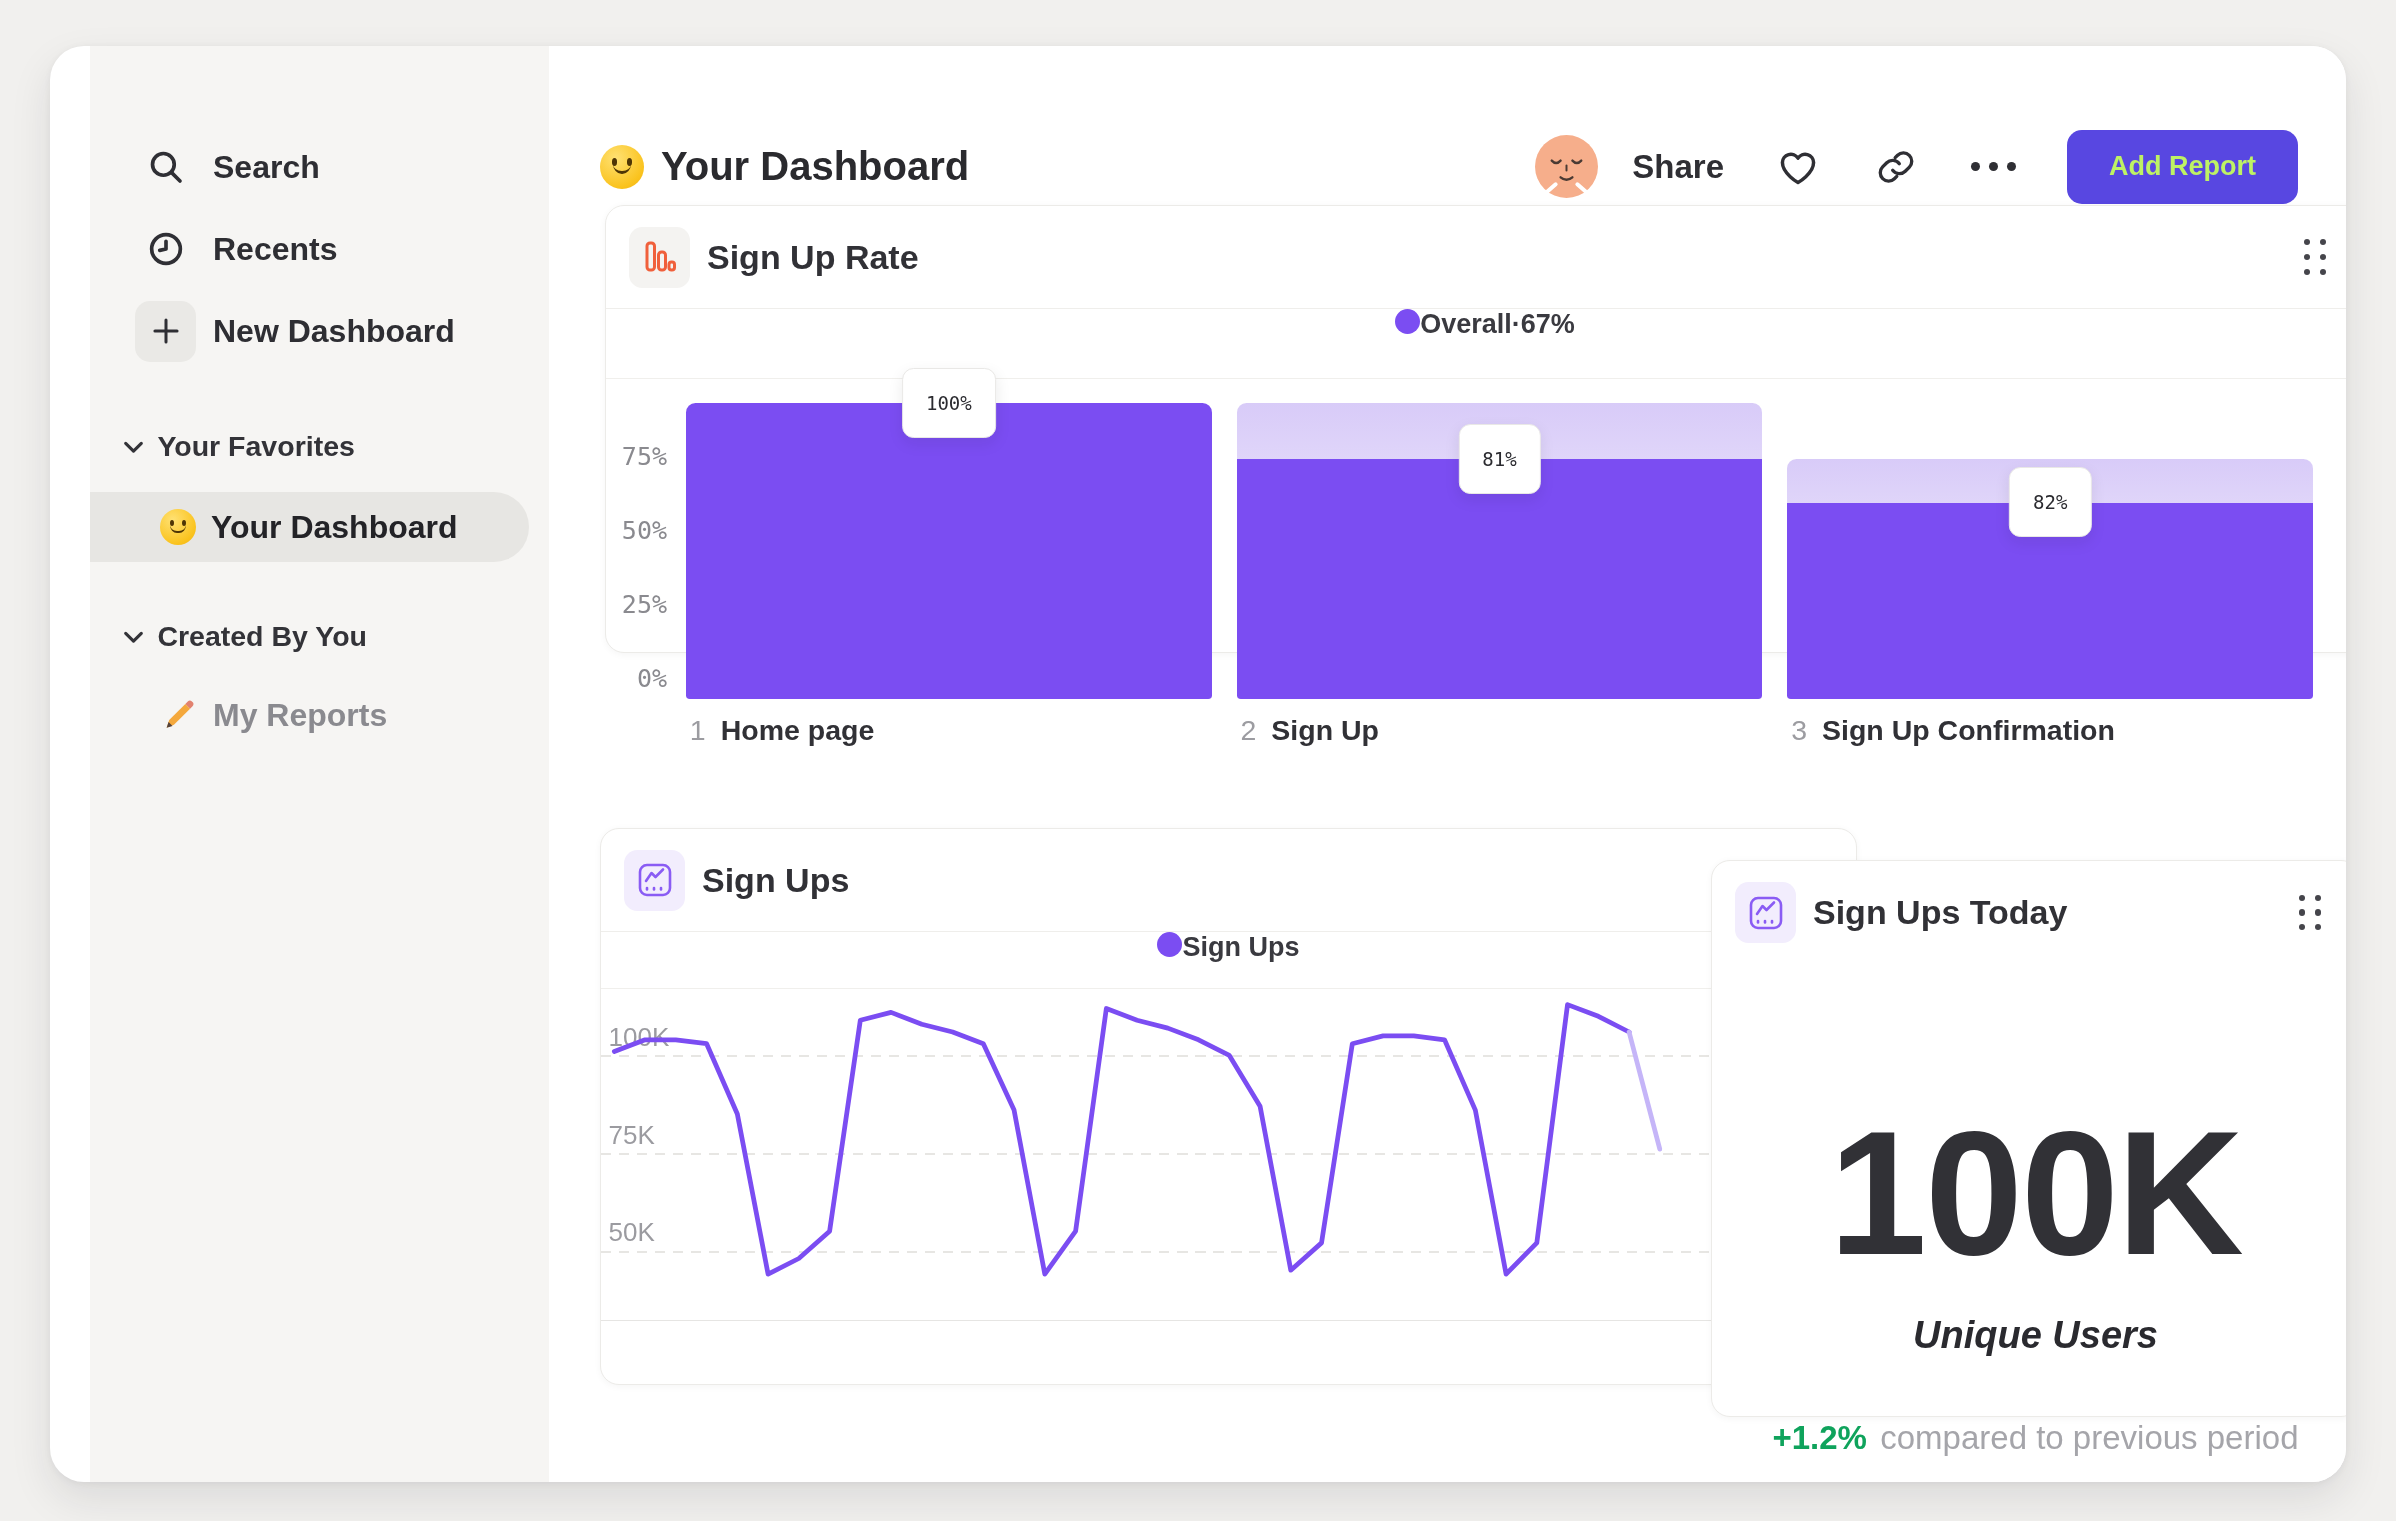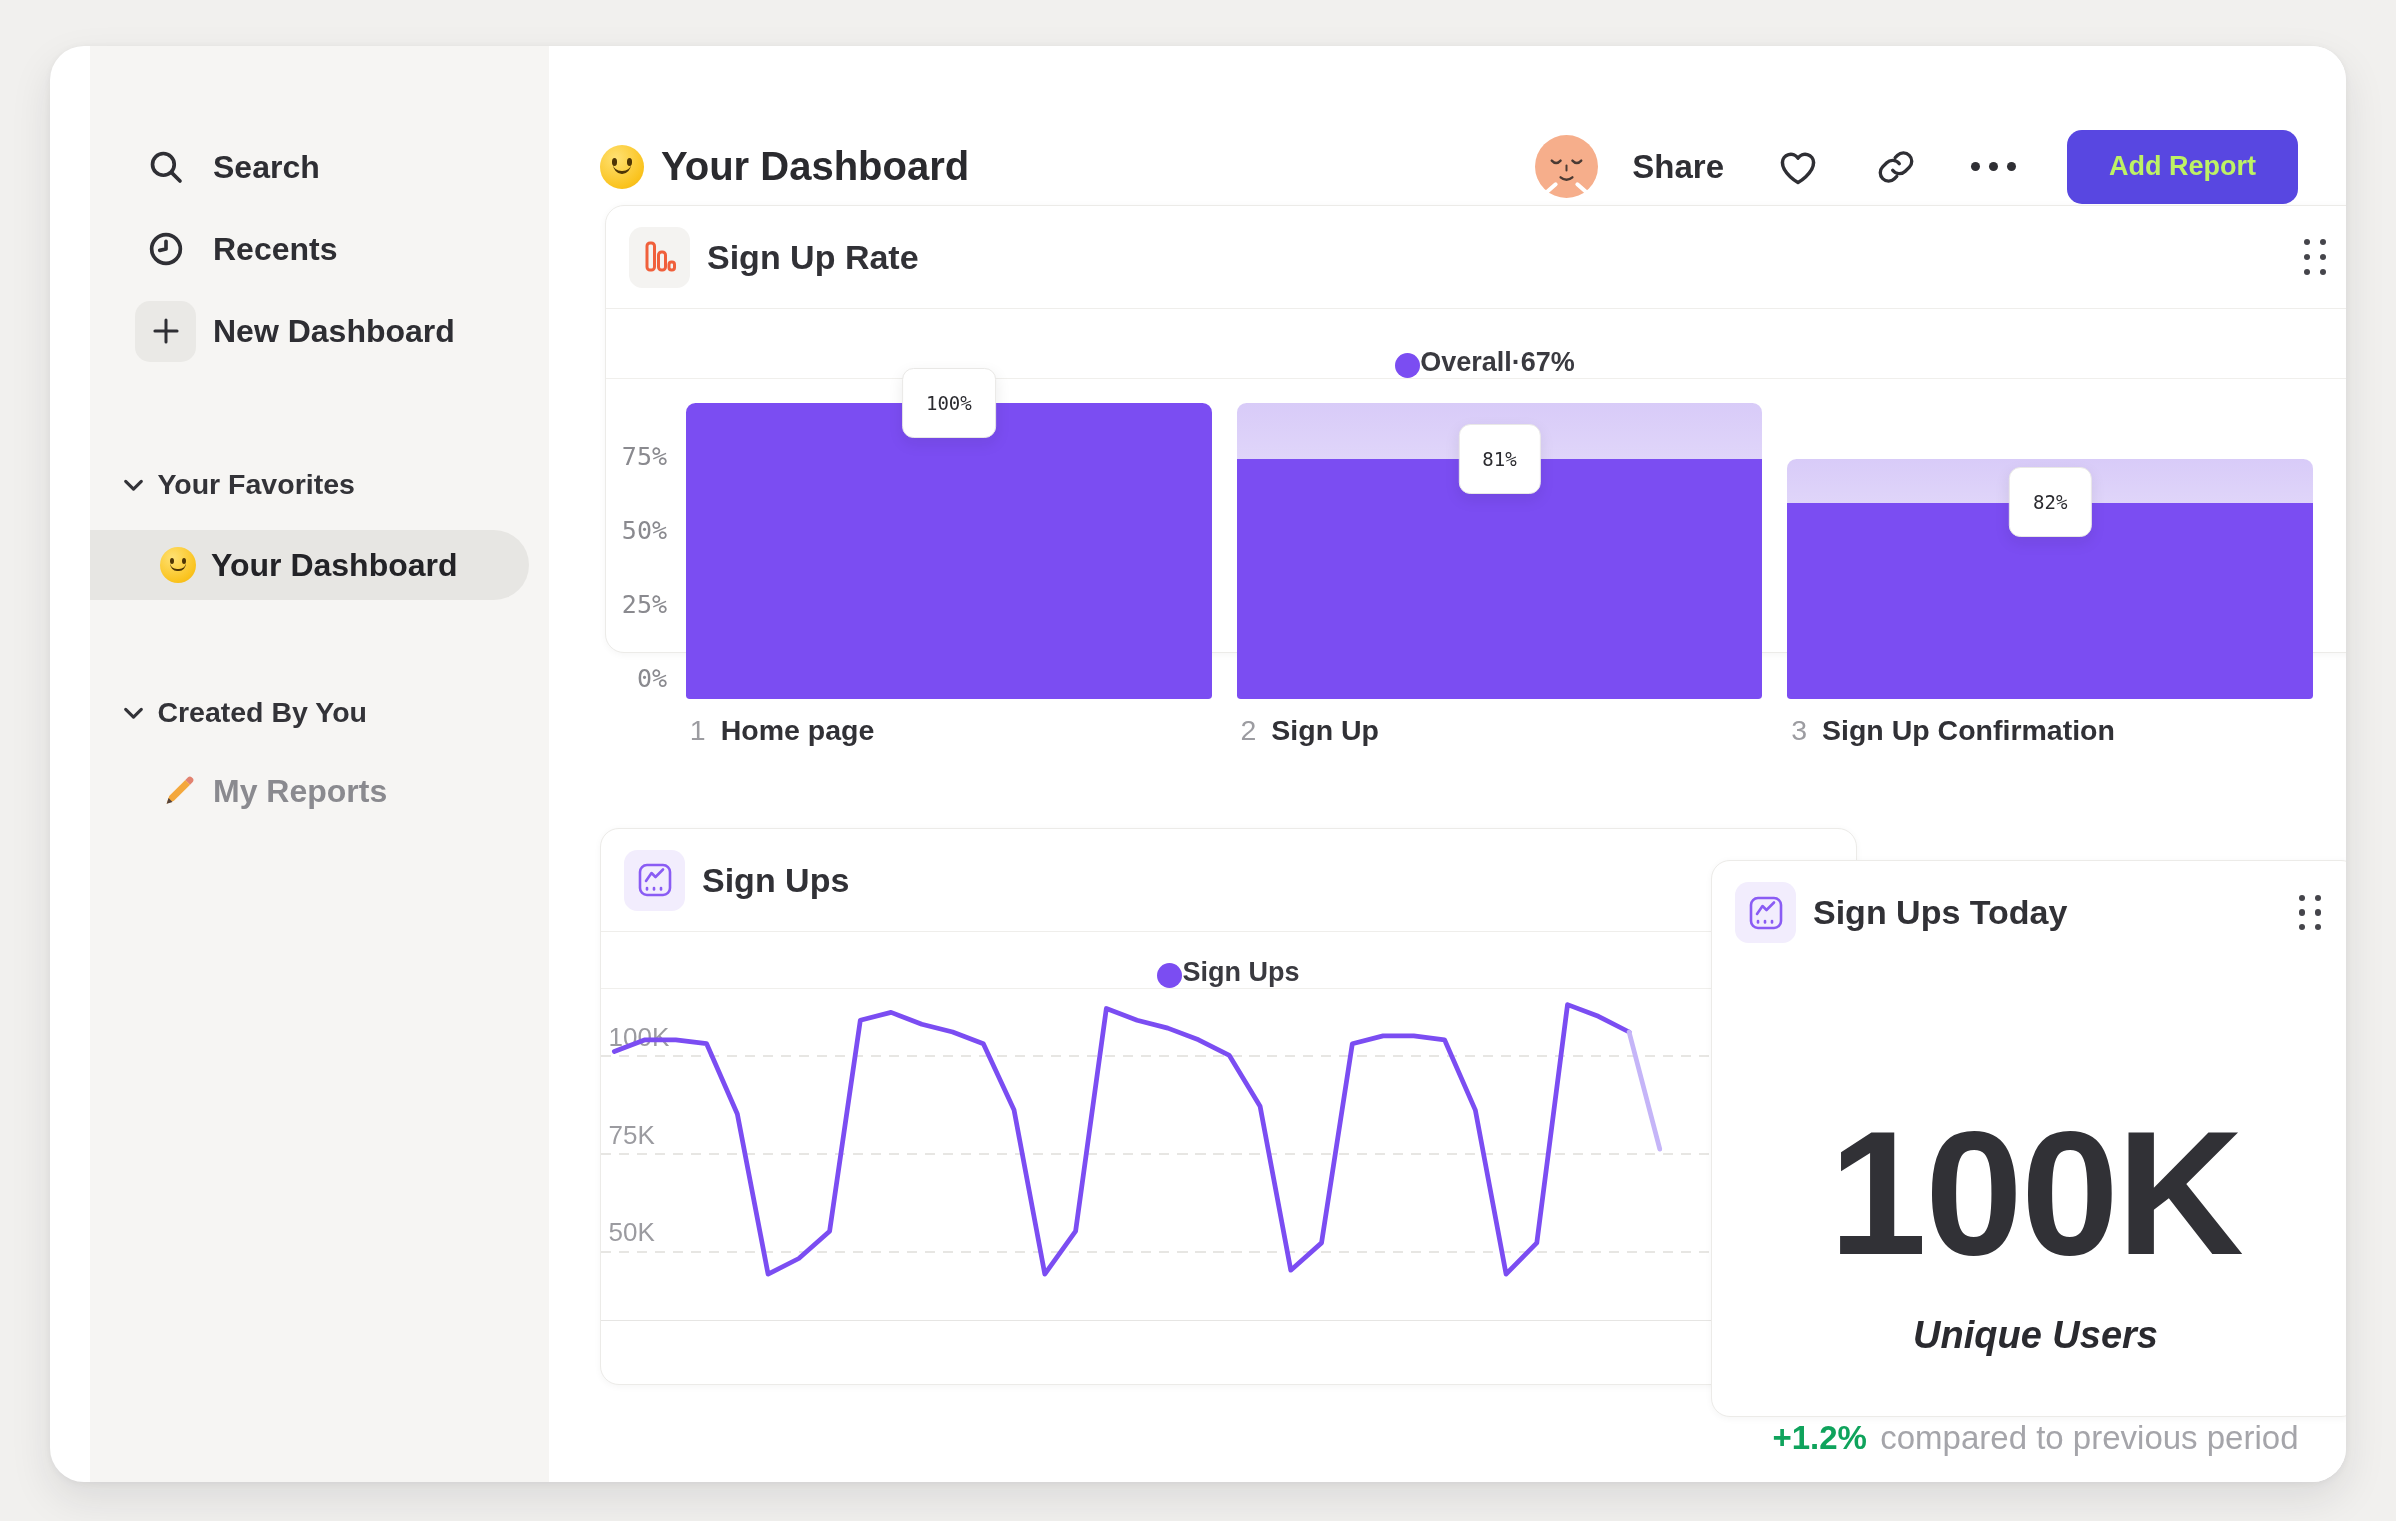--- a/index.html
+++ b/index.html
@@ -11,21 +11,21 @@
     display:flex;overflow:hidden;padding-left:40px;}
   
   .sidebar{width:459px;flex:0 0 459px;background:#F6F5F3;padding-top:80px;position:relative;}
   .nav-item{display:flex;align-items:center;height:82px;padding-left:45px;cursor:pointer;}
   .nav-icon{width:61px;height:61px;display:flex;align-items:center;justify-content:center;flex:0 0 61px;}
   .nav-icon.boxed{background:#EAE9E6;border-radius:15px;}
   .nav-label{margin-left:17px;font-size:32px;font-weight:600;color:#2E2E33;}
   .section-header{display:flex;align-items:center;height:42px;padding-left:31px;cursor:pointer;}
   .section-header .chev{width:25px;height:25px;flex:0 0 25px;display:flex;align-items:center;}
   .section-header .sec-label{margin-left:11.4px;font-size:28.5px;font-weight:700;color:#333338;}
-  .mt62{margin-top:91px;} .mt26{margin-top:25px;} .mt24{margin-top:23px;}
+  .mt62{margin-top:53px;} .mt26{margin-top:25px;} .mt24{margin-top:23px;}
   .side-pill{display:flex;align-items:center;height:70px;width:439px;padding-left:70px;cursor:pointer;}
   .side-pill.selected{background:#E7E6E3;border-radius:0 35px 35px 0;}
   .side-pill .item-label{margin-left:15px;font-size:32px;font-weight:600;color:#232327;}
   .side-pill .item-label.gray{color:#8A8A8F;}
   
   .smiley{position:relative;display:inline-block;border-radius:50%;
     background:radial-gradient(circle at 36% 30%,#FFE173,#FAC31E 70%,#EFAF10);flex:none;}
   .smiley .eye{position:absolute;top:30%;width:12%;height:18%;background:#4E3505;border-radius:50%;}
   .smiley .eye.l{left:27%;} .smiley .eye.r{right:27%;}
   .smiley .mouth{position:absolute;left:29%;width:42%;height:24%;top:44%;
@@ -53,21 +53,21 @@
   .line-card{top:782px;left:51px;width:1257px;height:557px;}
   .kpi-card{top:814px;left:1162px;width:649px;height:557px;}
   .card-header{height:103px;flex:0 0 103px;display:flex;align-items:center;padding:0 38px 0 23px;}
   .card-header.bordered{border-bottom:1.4px solid #EFEEEB;}
   .card-icon{width:61px;height:61px;border-radius:13.3px;display:flex;align-items:center;justify-content:center;flex:none;}
   .card-icon.orange-bg{background:#F4F3F1;}
   .card-icon.purple-bg{background:#F2EDFD;}
   .card-title{margin:0 0 0 17px;font-size:34px;font-weight:700;color:#313136;flex:1;}
   .drag-handle{display:grid;grid-template-columns:6.2px 6.2px;grid-auto-rows:6.2px;column-gap:9.5px;row-gap:8.6px;cursor:grab;}
   .drag-handle i{background:#45454B;border-radius:50%;}
-  .legend-row{display:flex;align-items:flex-end;justify-content:center;gap:0;
+  .legend-row{display:flex;align-items:flex-start;justify-content:center;gap:0;
     border-bottom:1.4px solid #F0EFEC;cursor:pointer;}
   .legend-row.h74{height:70px;flex:0 0 70px;} .legend-row.h60{height:57px;flex:0 0 57px;}
   .legend-dot{width:25px;height:25px;border-radius:50%;background:var(--accent,#7B4DF2);}
   .legend-text{font-size:27px;font-weight:600;color:#3A3A40;}
   .legend-sep{font-size:27px;font-weight:700;color:#3A3A40;}
   
   .funnel-chart{position:relative;flex:1;}
   .funnel-ylabels{position:absolute;left:0;top:0;width:61px;height:100%;}
   .fy-label{position:absolute;right:0;width:61px;text-align:right;font-family:"DejaVu Sans Mono",monospace;
     font-size:25px;color:#8A8A8F;line-height:28.5px;}

